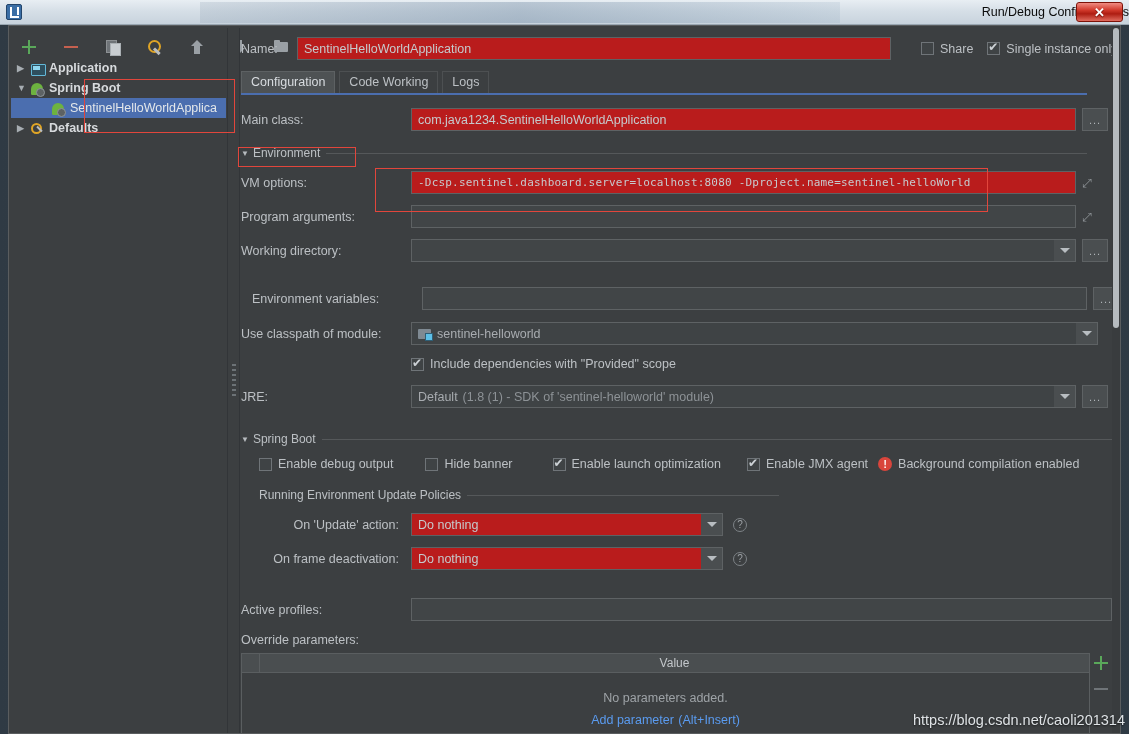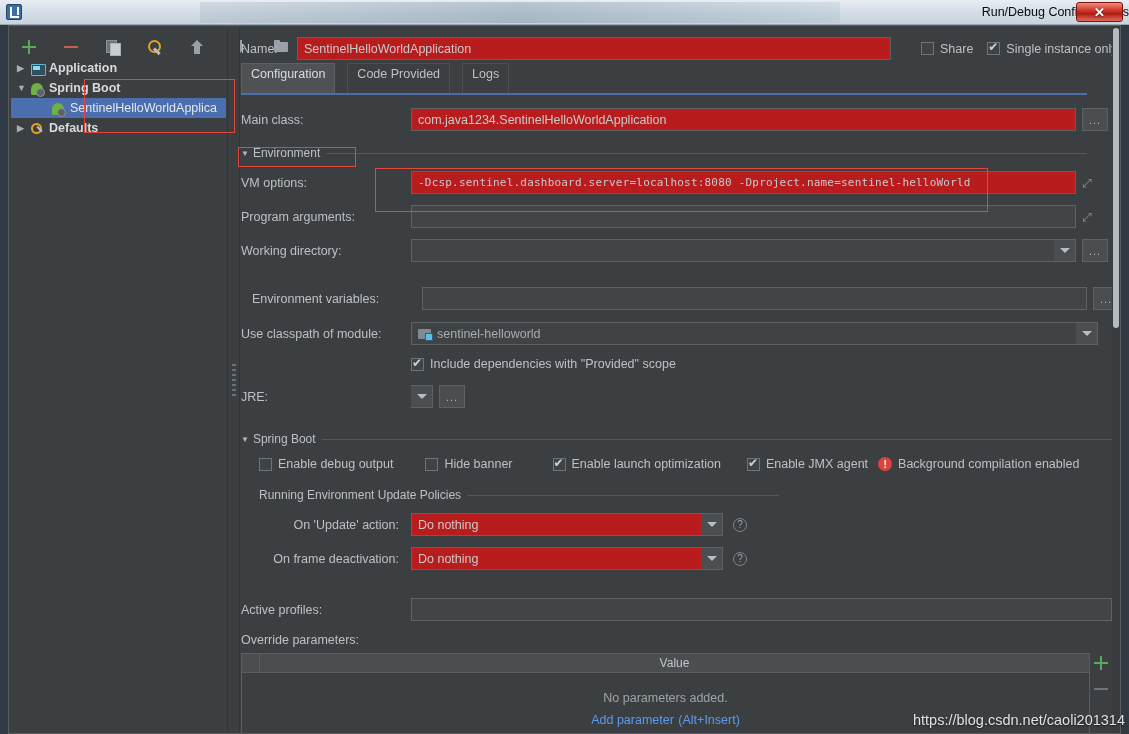--- a/index.html
+++ b/index.html
@@ -201,23 +201,23 @@
     position:relative; flex:none; cursor:pointer; margin-right:6px;
   }
   .cb.checked::after {
     content:"✔"; position:absolute; left:0px; top:-3px;
     font-size:12px; color:#cdd2d6; line-height:14px;
   }
   .cb-row { display:flex; align-items:center; font-size:12.5px; color:#bcc0c4; cursor:pointer; }
   
   .tabs { display:flex; align-items:flex-end; height:22px; }
   .tab {
-    font-size:12.5px; color:#bcc0c4; padding:3px 9px 12px;
+    font-size:12.5px; color:#bcc0c4; padding:3px 9px 4px;
     background:#3c3f41; border:1px solid #4d5052; border-bottom:none; cursor:pointer;
-    margin-right:12px;
+    margin-right:4px;
   }
   .tab.active { background:#4e5254; color:#d8dce0; border-color:#5d6163; }
   .tabs-underline { height:2px; background:#4b6eaf; }
   
   .group { display:flex; align-items:center; }
   .group-title { font-size:12px; color:#bcc0c4; white-space:nowrap; }
   .group-line { flex:1; height:1px; background:#55585a; margin-left:6px; }
   .tri { font-size:8px; color:#b6babe; margin-right:4px; }
   
   .annot { position:absolute; border:1.5px solid #e2463c; pointer-events:none; }
@@ -347,21 +347,21 @@
         </div>
         <div class="cb-row" style="margin-left:14px;">
           <span class="cb checked"></span>
           <span>Single instance only</span>
         </div>
       </div>
 
       <div style="margin-top:11px;">
         <div class="tabs">
           <div class="tab active">Configuration</div>
-          <div class="tab">Code Provided</div>
+          <div class="tab">Code Working</div>
           <div class="tab">Logs</div>
         </div>
         <div class="tabs-underline" style="width:846px;"></div>
       </div>
 
       <div class="row" style="margin-top:13px;">
         <div class="lbl" style="width:170px;">Main class:</div>
         <div class="field" style="width:665px;">com.java1234.SentinelHelloWorldApplication</div>
         <div class="sq-btn" style="margin-left:6px;">...</div>
       </div>
@@ -410,20 +410,24 @@
             </div>
       </div>
 
       <div class="cb-row" style="margin-top:12px; margin-left:170px;">
         <span class="cb checked"></span>
         <span>Include dependencies with "Provided" scope</span>
       </div>
 
       <div class="row" style="margin-top:14px;">
         <div class="lbl" style="width:170px;">JRE:</div>
+        <div class="field ro" style="width:643px;border-right:none;">
+          <span>Default</span>
+          <span style="color:#8d9296;margin-left:5px;">(1.8 (1) - SDK of 'sentinel-helloworld' module)</span>
+        </div>
         <div class="drop-btn">
               <span class="caret"></span>
             </div>
         <div class="sq-btn" style="margin-left:6px;">...</div>
       </div>
 
       <div class="group" style="margin-top:24px; width:871px;">
         <span class="tri">▼</span>
         <span class="group-title">Spring Boot</span>
         <span class="group-line"></span>

